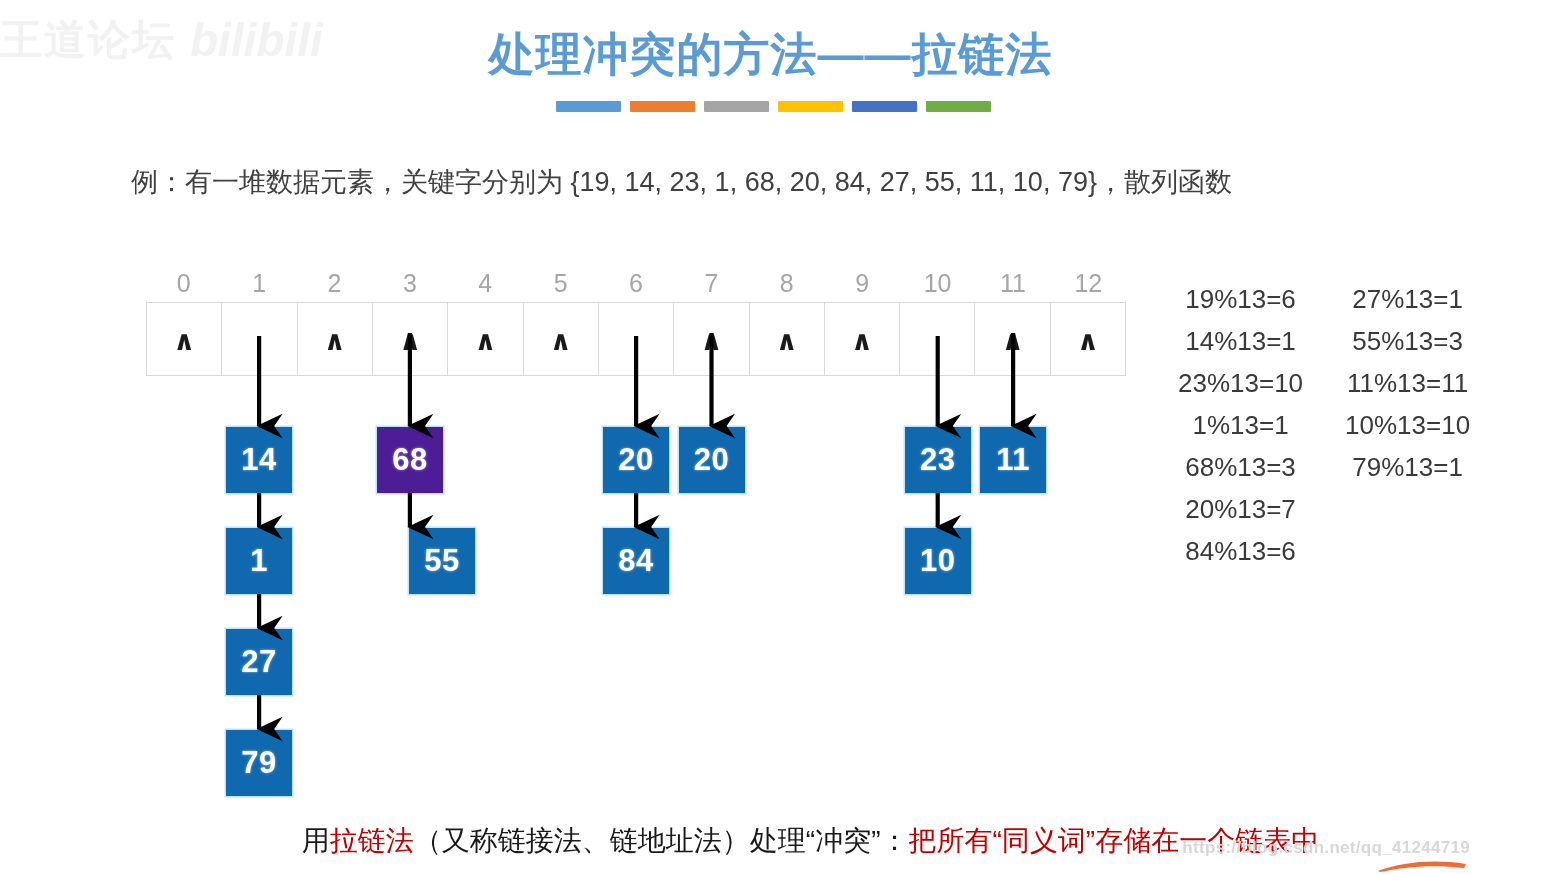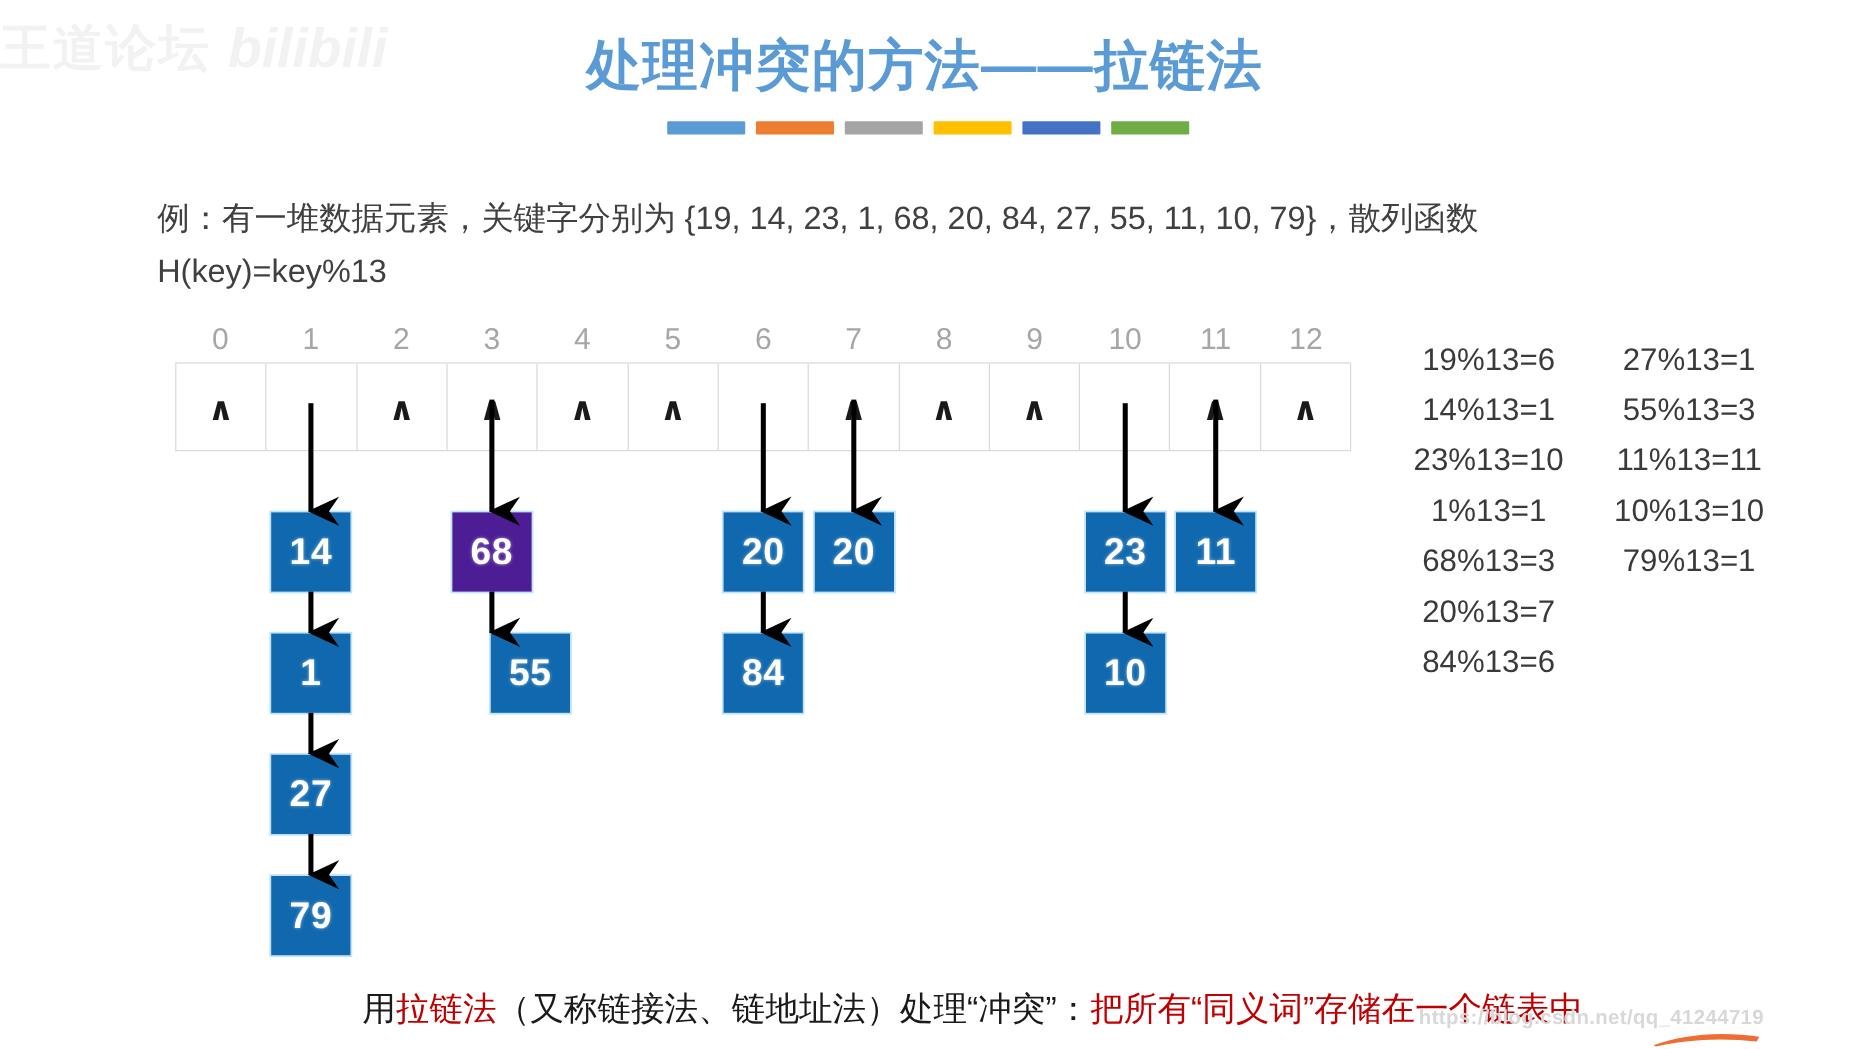--- a/index.html
+++ b/index.html
@@ -219,21 +219,20 @@
       <div class="bar" style="background: rgb(91, 155, 213);"></div>
       <div class="bar" style="background: rgb(237, 125, 49);"></div>
       <div class="bar" style="background: rgb(165, 165, 165);"></div>
       <div class="bar" style="background: rgb(255, 192, 0);"></div>
       <div class="bar" style="background: rgb(68, 114, 196);"></div>
       <div class="bar" style="background: rgb(112, 173, 71);"></div>
     </div>
 
   <div id="statement">
     <div>例：有一堆数据元素，关键字分别为 {19, 14, 23, 1, 68, 20, 84, 27, 55, 11, 10, 79}，散列函数</div>
-    <div>H(key)=key%13</div>
   </div>
 
   <div id="table-wrap">
     <div id="index-row">
         <div class="idx">0</div>
         <div class="idx">1</div>
         <div class="idx">2</div>
         <div class="idx">3</div>
         <div class="idx">4</div>
         <div class="idx">5</div>

